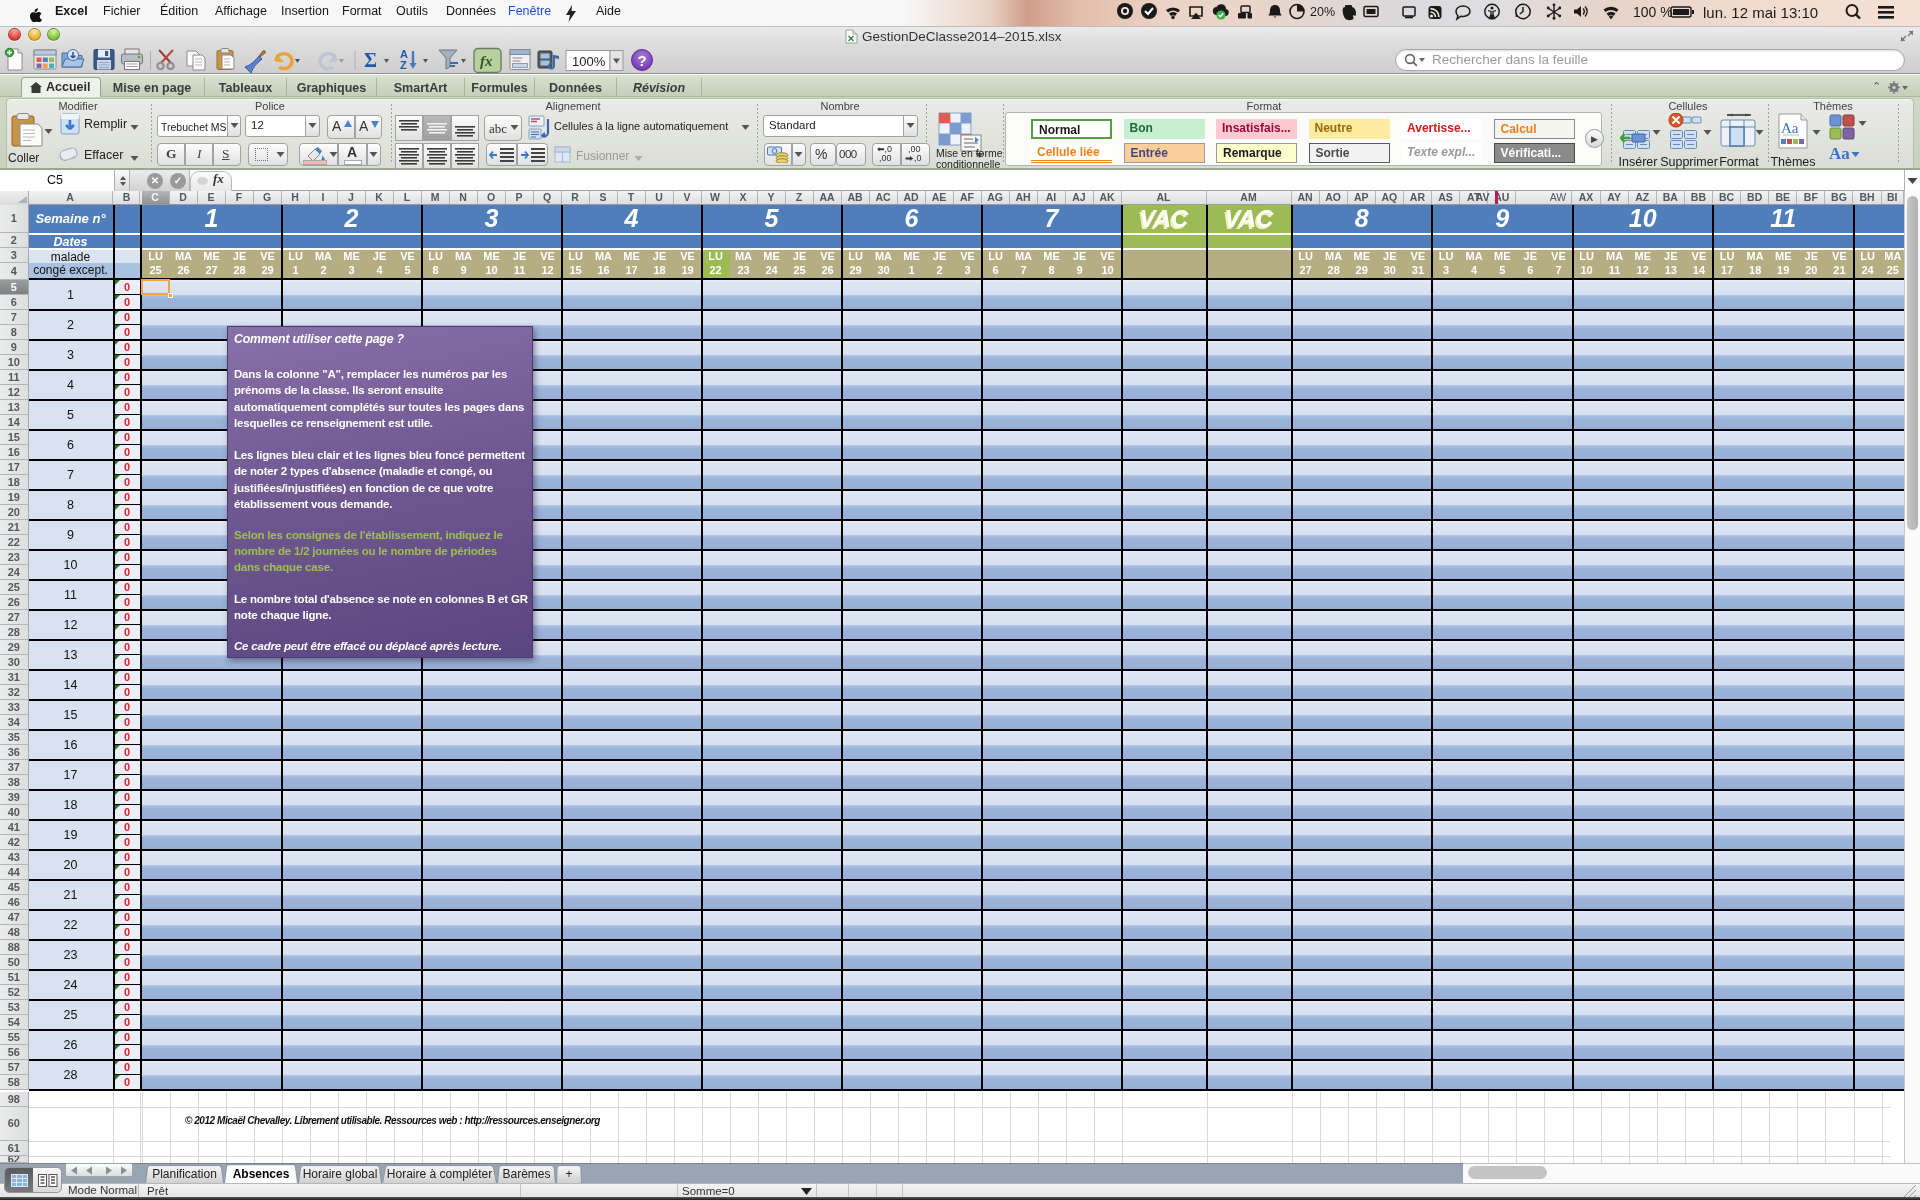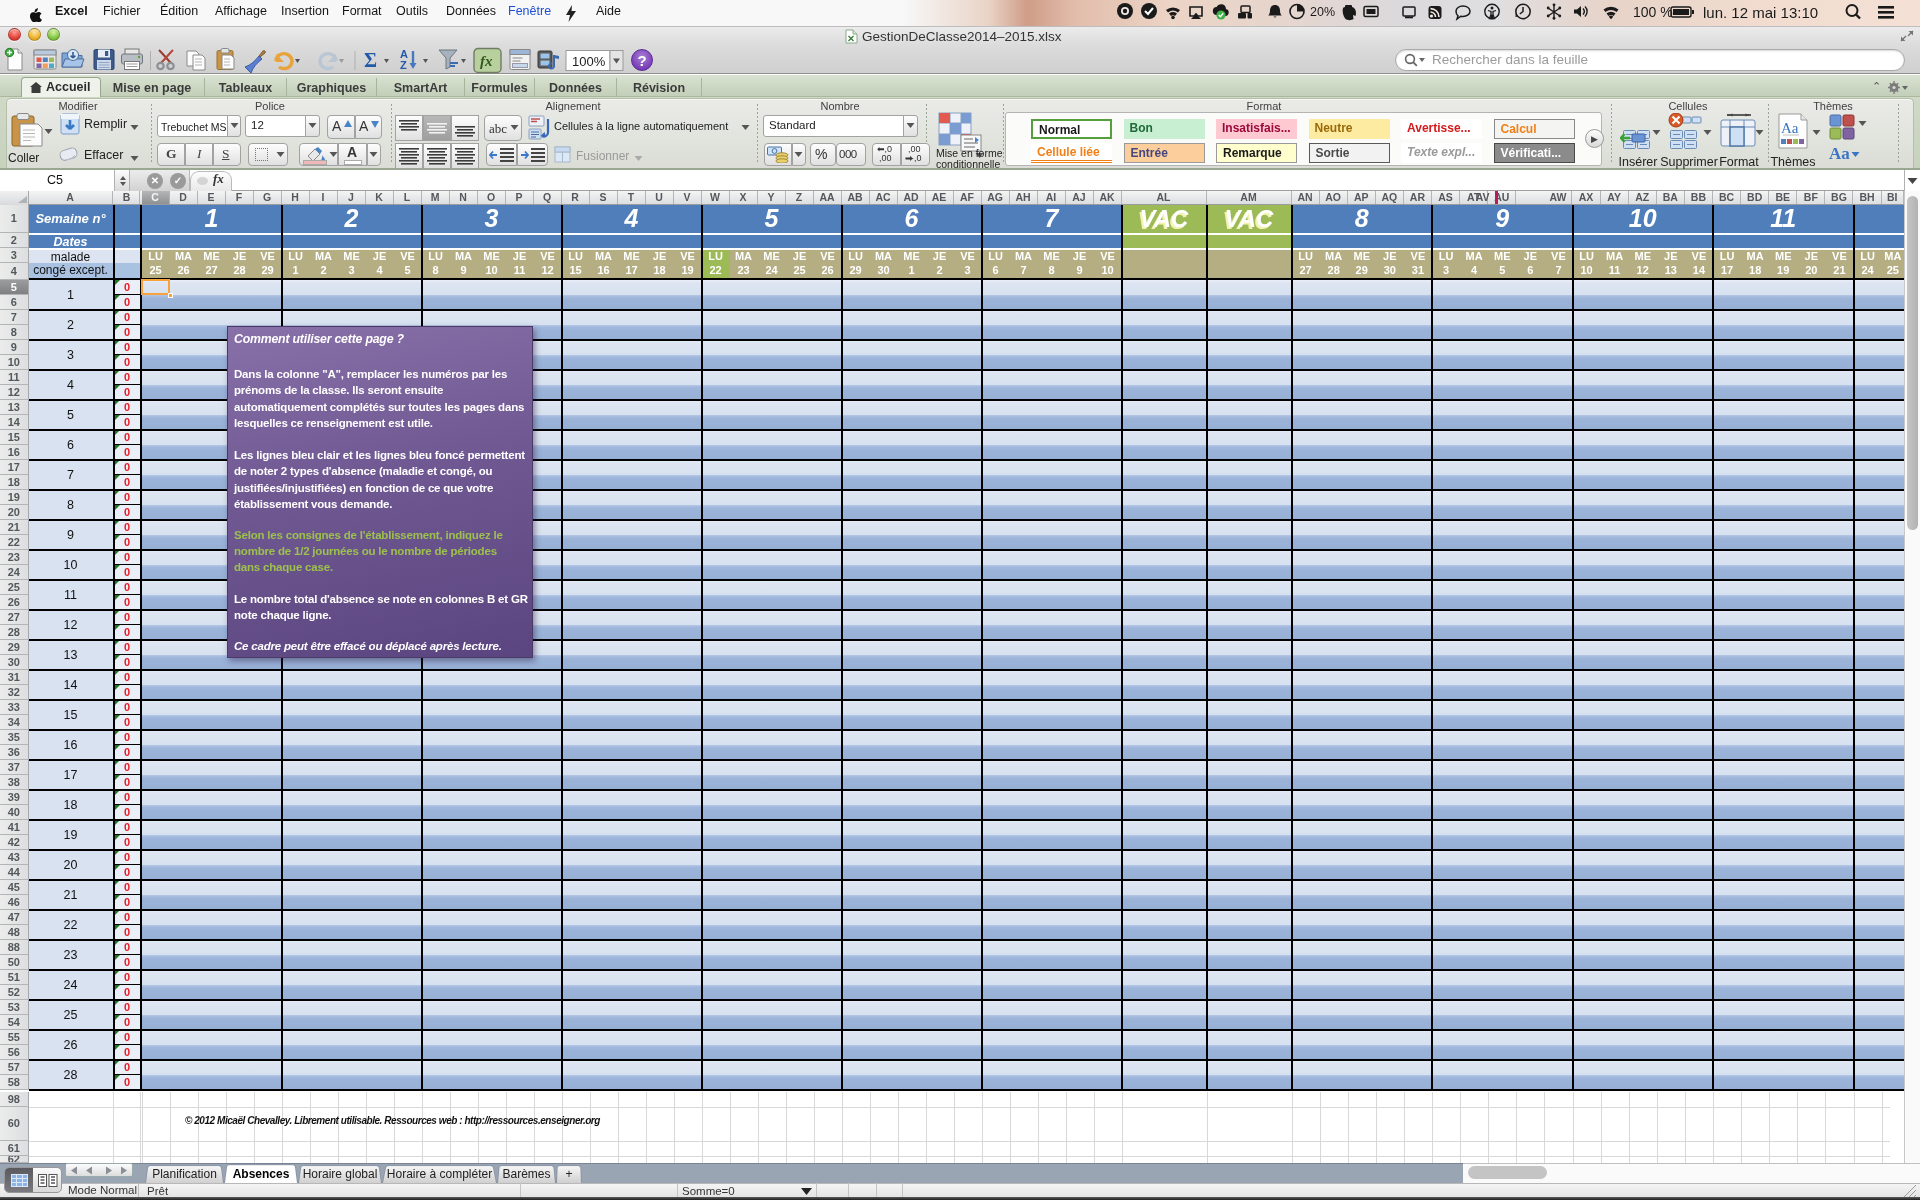--- a/index.html
+++ b/index.html
@@ -256,21 +256,21 @@
       <path d="M15 5l3 4 3-4z" fill="#666"></path>
     </svg>
 <div class="ab" style="left:1432px;top:52px;font-size:13.5px;color:#9b9b9b;">Rechercher dans la feuille</div>
 <div class="ab" style="left:0;top:75px;width:1920px;height:22px;background:linear-gradient(#d9e2d1,#c3cfb9);border-bottom:1px solid #aab8a0;"></div>
 <div class="ab ct" style="left:100px;top:78px;width:105px;height:19px;border-right:1px solid #a8b59e;font-size:12.5px;font-weight:bold;color:#3b3b3b;">Mise en page</div>
 <div class="ab ct" style="left:205px;top:78px;width:82px;height:19px;border-right:1px solid #a8b59e;font-size:12.5px;font-weight:bold;color:#3b3b3b;">Tableaux</div>
 <div class="ab ct" style="left:287px;top:78px;width:90px;height:19px;border-right:1px solid #a8b59e;font-size:12.5px;font-weight:bold;color:#3b3b3b;">Graphiques</div>
 <div class="ab ct" style="left:377px;top:78px;width:88px;height:19px;border-right:1px solid #a8b59e;font-size:12.5px;font-weight:bold;color:#3b3b3b;">SmartArt</div>
 <div class="ab ct" style="left:465px;top:78px;width:70px;height:19px;border-right:1px solid #a8b59e;font-size:12.5px;font-weight:bold;color:#3b3b3b;">Formules</div>
 <div class="ab ct" style="left:535px;top:78px;width:82px;height:19px;border-right:1px solid #a8b59e;font-size:12.5px;font-weight:bold;color:#3b3b3b;">Données</div>
-<div class="ab ct" style="left:617px;top:78px;width:85px;height:19px;border-right:1px solid #a8b59e;font-size:12.5px;font-weight:bold;color:#3b3b3b;">Révision</div>
+<div class="ab ct" style="left:617px;top:78px;width:85px;height:19px;border-right:1px solid #a8b59e;font-size:12.5px;font-weight:bold;color:#3b3b3b;font-style:italic;">Révision</div>
 <div class="ab" style="left:21px;top:77px;width:80px;height:20px;background:#eef2ea;border:1px solid #96a58c;border-bottom:none;border-radius:4px 4px 0 0;"></div>
 <svg class="ab" style="left:30px;top:82px;" width="12" height="11" viewBox="0 0 12 11">
       <path d="M6 0 0 5h1.5v6h9V5H12z" fill="#3b3b3b"></path>
     </svg>
 <div class="ab" style="left:46px;top:80px;font-size:12.5px;font-weight:bold;color:#2b2b2b;">Accueil</div>
 <div class="ab" style="left:1872px;top:80px;font-size:11px;color:#555;">⌃</div>
 <svg class="ab" style="left:1888px;top:81px;" width="20" height="13" viewBox="0 0 20 13">
       <circle cx="6" cy="6.5" r="4.5" fill="#7c7c7c"></circle>
       <circle cx="6" cy="6.5" r="1.6" fill="#d7ddd2"></circle>
       <path d="M6 0v3M6 10v3M0 6.5h3M9 6.5h3M1.8 2.3l2 2M8.2 8.7l2 2M10.2 2.3l-2 2M3.8 8.7l-2 2" stroke="#7c7c7c" stroke-width="1.4"></path>
@@ -657,21 +657,21 @@
 <div class="ab ct" style="left:1206.5px;top:191.0px;width:85.0px;height:12.5px;background:transparent;border-right:1px solid #b2b4b6;font-size:10.5px;font-weight:bold;color:#54575b;overflow:hidden;">AM</div>
 <div class="ab ct" style="left:1291.5px;top:191.0px;width:28.09999999999991px;height:12.5px;background:transparent;border-right:1px solid #b2b4b6;font-size:10.5px;font-weight:bold;color:#54575b;overflow:hidden;">AN</div>
 <div class="ab ct" style="left:1319.6px;top:191.0px;width:28.100000000000136px;height:12.5px;background:transparent;border-right:1px solid #b2b4b6;font-size:10.5px;font-weight:bold;color:#54575b;overflow:hidden;">AO</div>
 <div class="ab ct" style="left:1347.7px;top:191.0px;width:28.09999999999991px;height:12.5px;background:transparent;border-right:1px solid #b2b4b6;font-size:10.5px;font-weight:bold;color:#54575b;overflow:hidden;">AP</div>
 <div class="ab ct" style="left:1375.8px;top:191.0px;width:28.100000000000136px;height:12.5px;background:transparent;border-right:1px solid #b2b4b6;font-size:10.5px;font-weight:bold;color:#54575b;overflow:hidden;">AQ</div>
 <div class="ab ct" style="left:1403.9px;top:191.0px;width:28.09999999999991px;height:12.5px;background:transparent;border-right:1px solid #b2b4b6;font-size:10.5px;font-weight:bold;color:#54575b;overflow:hidden;">AR</div>
 <div class="ab ct" style="left:1432.0px;top:191.0px;width:28.09999999999991px;height:12.5px;background:transparent;border-right:1px solid #b2b4b6;font-size:10.5px;font-weight:bold;color:#54575b;overflow:hidden;">AS</div>
 <div class="ab ct" style="left:1460.1px;top:191.0px;width:28.100000000000136px;height:12.5px;background:transparent;border-right:1px solid #b2b4b6;font-size:10.5px;font-weight:bold;color:#54575b;overflow:hidden;">AT</div>
 <div class="ab ct" style="left:1488.2px;top:191.0px;width:28.09999999999991px;height:12.5px;background:transparent;border-right:1px solid #b2b4b6;font-size:10.5px;font-weight:bold;color:#54575b;overflow:hidden;">AU</div>
 <div class="ab ct" style="left:1470px;top:191.0px;width:28.100000000000136px;height:12.5px;background:transparent;border-right:3px solid #be185d;font-size:10.5px;font-weight:bold;color:#54575b;overflow:hidden;">AV</div>
-<div class="ab ct" style="left:1544.4px;top:191.0px;width:28.09999999999991px;height:12.5px;background:transparent;border-right:1px solid #b2b4b6;font-size:10.5px;font-weight:bold;color:#54575b;overflow:hidden;">AW</div>
+<div class="ab ct" style="left:1544.4px;top:191.0px;width:28.09999999999991px;height:12.5px;background:transparent;border-right:1px solid #b2b4b6;font-size:10.5px;font-weight:normal;color:#54575b;overflow:hidden;">AW</div>
 <div class="ab ct" style="left:1572.5px;top:191.0px;width:28.09999999999991px;height:12.5px;background:transparent;border-right:1px solid #b2b4b6;font-size:10.5px;font-weight:bold;color:#54575b;overflow:hidden;">AX</div>
 <div class="ab ct" style="left:1600.6px;top:191.0px;width:28.100000000000136px;height:12.5px;background:transparent;border-right:1px solid #b2b4b6;font-size:10.5px;font-weight:bold;color:#54575b;overflow:hidden;">AY</div>
 <div class="ab ct" style="left:1628.7px;top:191.0px;width:28.09999999999991px;height:12.5px;background:transparent;border-right:1px solid #b2b4b6;font-size:10.5px;font-weight:bold;color:#54575b;overflow:hidden;">AZ</div>
 <div class="ab ct" style="left:1656.8px;top:191.0px;width:28.100000000000136px;height:12.5px;background:transparent;border-right:1px solid #b2b4b6;font-size:10.5px;font-weight:bold;color:#54575b;overflow:hidden;">BA</div>
 <div class="ab ct" style="left:1684.9px;top:191.0px;width:28.09999999999991px;height:12.5px;background:transparent;border-right:1px solid #b2b4b6;font-size:10.5px;font-weight:bold;color:#54575b;overflow:hidden;">BB</div>
 <div class="ab ct" style="left:1713.0px;top:191.0px;width:28.09999999999991px;height:12.5px;background:transparent;border-right:1px solid #b2b4b6;font-size:10.5px;font-weight:bold;color:#54575b;overflow:hidden;">BC</div>
 <div class="ab ct" style="left:1741.1px;top:191.0px;width:28.100000000000136px;height:12.5px;background:transparent;border-right:1px solid #b2b4b6;font-size:10.5px;font-weight:bold;color:#54575b;overflow:hidden;">BD</div>
 <div class="ab ct" style="left:1769.2px;top:191.0px;width:28.09999999999991px;height:12.5px;background:transparent;border-right:1px solid #b2b4b6;font-size:10.5px;font-weight:bold;color:#54575b;overflow:hidden;">BE</div>
 <div class="ab ct" style="left:1797.3px;top:191.0px;width:28.100000000000136px;height:12.5px;background:transparent;border-right:1px solid #b2b4b6;font-size:10.5px;font-weight:bold;color:#54575b;overflow:hidden;">BF</div>
 <div class="ab ct" style="left:1825.4px;top:191.0px;width:28.09999999999991px;height:12.5px;background:transparent;border-right:1px solid #b2b4b6;font-size:10.5px;font-weight:bold;color:#54575b;overflow:hidden;">BG</div>

